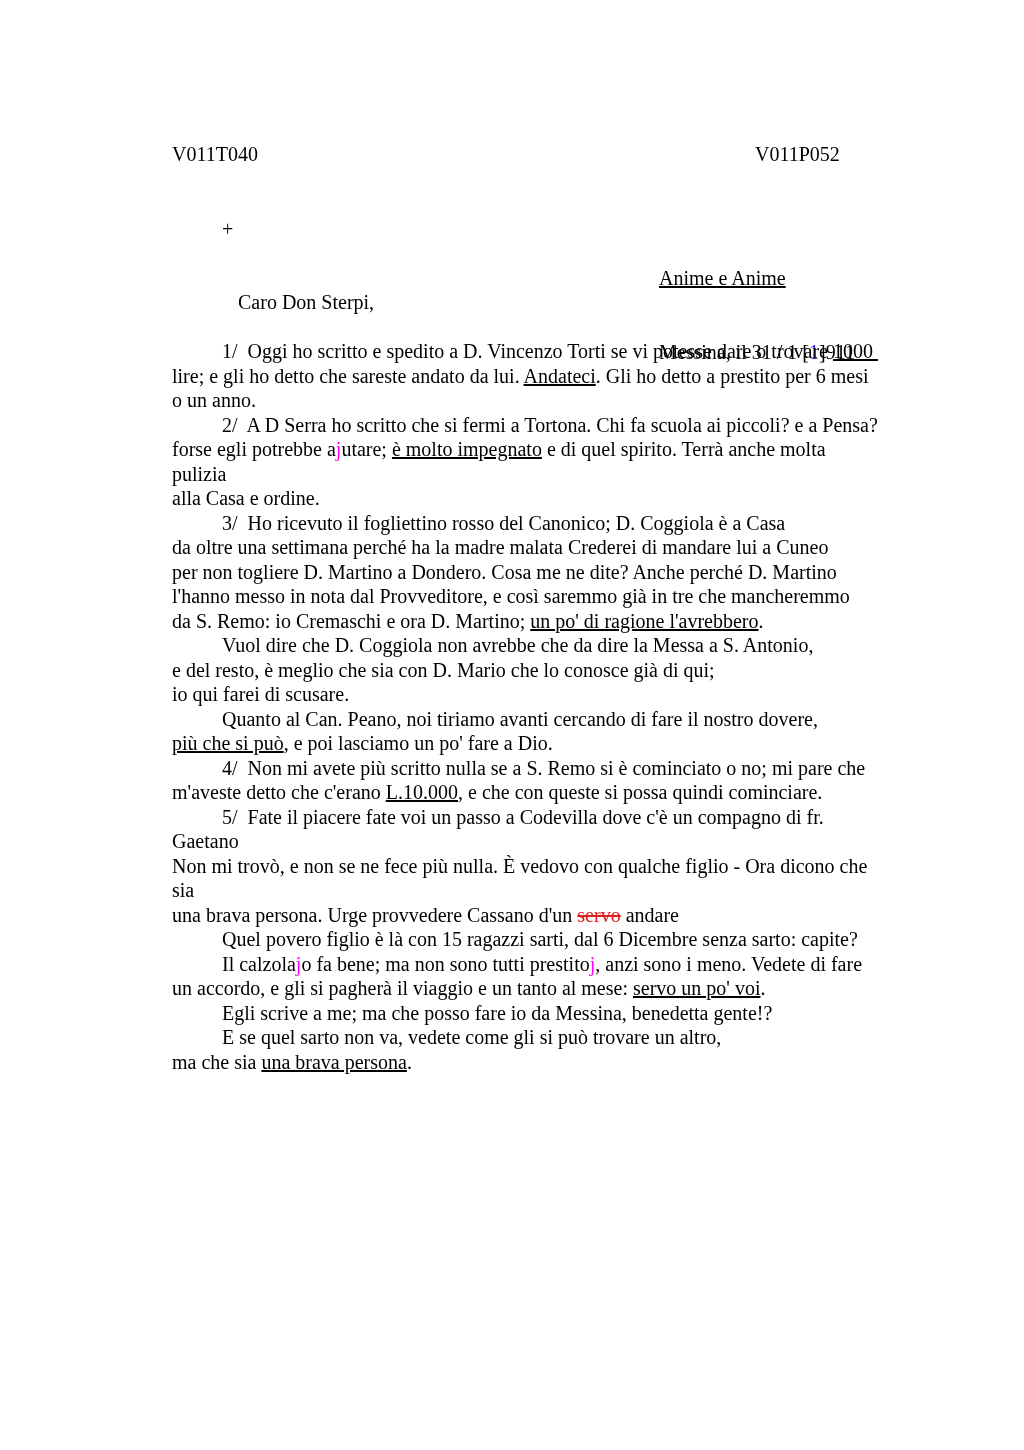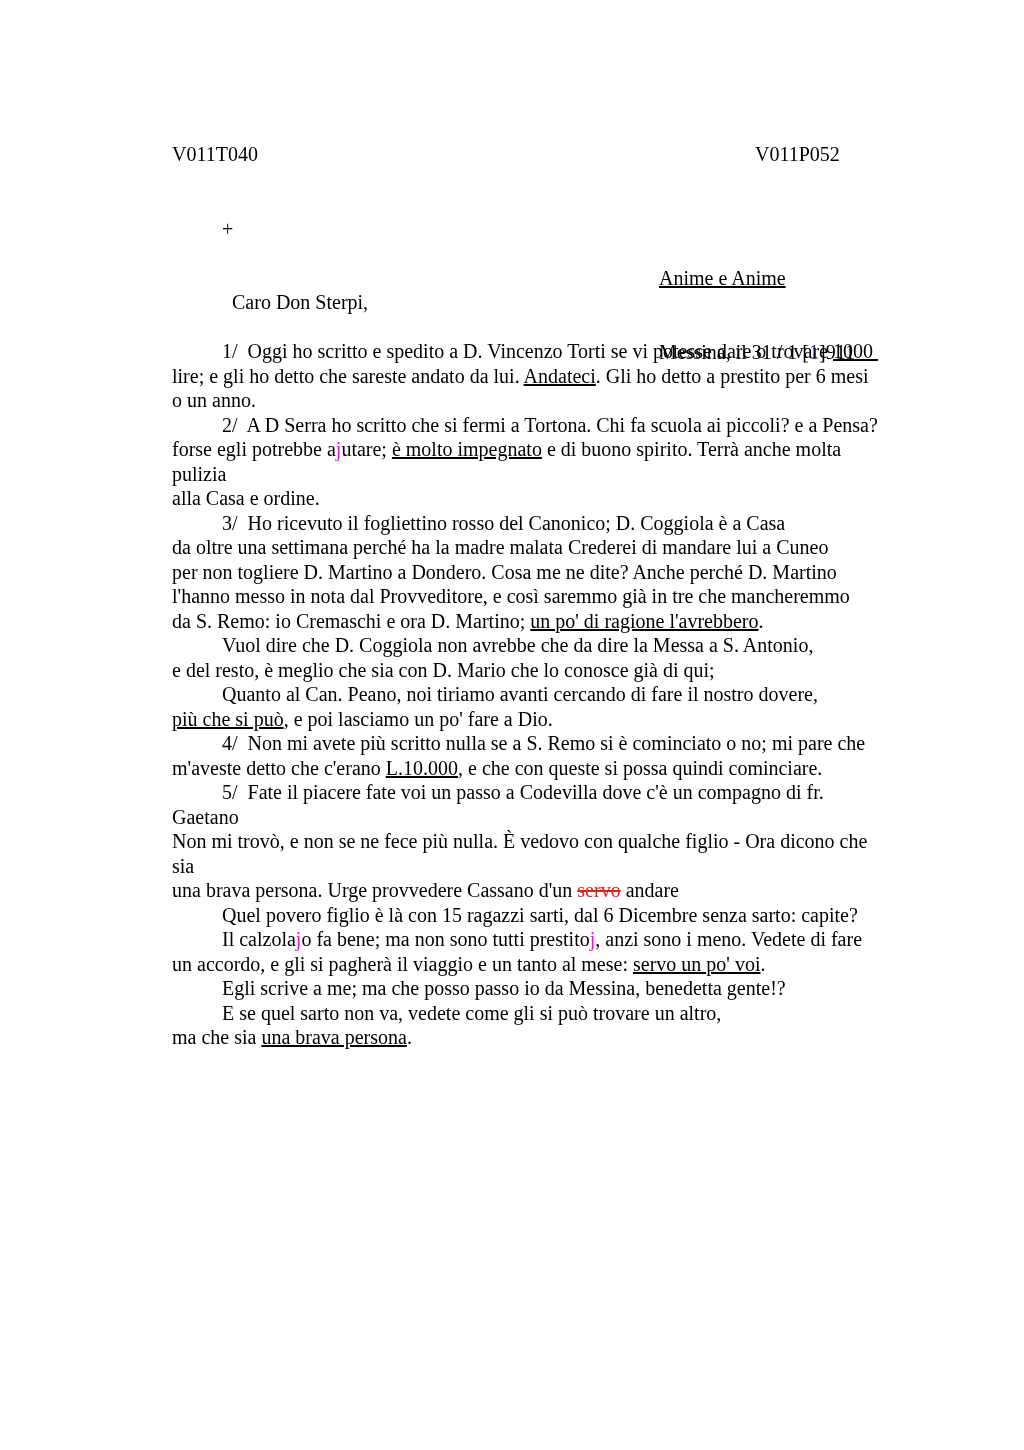--- a/index.html
+++ b/index.html
@@ -11,21 +11,21 @@
     font-family: "Liberation Serif", "DejaVu Serif", serif;
     font-size: 20px;
     line-height: 24.5px;
     color: var(--text, #000000);
     overflow: hidden;
   }
   .hdr-left  { position: absolute; left: 172px; top: 142px; white-space: pre; }
   .hdr-right { position: absolute; left: 755px; top: 142px; white-space: pre; }
   .plus      { position: absolute; left: 222px; top: 217px; white-space: pre; }
   .address   { position: absolute; left: 659px; top: 217px; white-space: pre; }
-  .salutation{ position: absolute; left: 232px; top: 290px; white-space: pre; }
+  .salutation{ position: absolute; left: 238px; top: 290px; white-space: pre; }
   .body-text { position: absolute; left: 172px; top: 339px; width: 820px; }
   .line { white-space: pre; height: 24.5px; }
   .line.ind { padding-left: 50px; }
   .s-u    { text-decoration: underline; }
   .s-blue { color: var(--blue, #2020dd); }
   .s-mag  { color: var(--magenta, #ff00ff); }
   .s-red  { color: var(--red, #dd2020); text-decoration: line-through; text-align: right; }
   .u { text-decoration: underline; }
 </style>
 </head>
@@ -38,39 +38,40 @@
   <div class="address">
     <div class="line u">Anime e Anime</div>
     <div class="line"><span>Messina, il 31 / 1 [</span><span class="s-blue">1</span><span>]911</span></div>
   </div>
   <div class="salutation">Caro Don Sterpi,</div>
   <div class="body-text">
       <div class="line ind"><span>1/  Oggi ho scritto e spedito a D. Vincenzo Torti se vi potesse dare o trovare </span><span class="s-u">1000 </span></div>
       <div class="line"><span>lire; e gli ho detto che sareste andato da lui. </span><span class="s-u">Andateci</span><span>. Gli ho detto a prestito per 6 mesi</span></div>
       <div class="line"><span>o un anno.</span></div>
       <div class="line ind"><span>2/  A D Serra ho scritto che si fermi a Tortona. Chi fa scuola ai piccoli? e a Pensa?</span></div>
-      <div class="line"><span>forse egli potrebbe a</span><span class="s-mag">j</span><span>utare; </span><span class="s-u">è molto impegnato</span><span> e di buono spirito. Terrà anche molta</span></div>
+      <div class="line"><span>forse egli potrebbe a</span><span class="s-mag">j</span><span>utare; </span><span class="s-u">è molto impegnato</span><span> e di quel spirito. Terrà anche molta</span></div>
       <div class="line"><span>pulizia</span></div>
       <div class="line"><span>alla Casa e ordine.</span></div>
       <div class="line ind"><span>3/  Ho ricevuto il fogliettino rosso del Canonico; D. Coggiola è a Casa</span></div>
       <div class="line"><span>da oltre una settimana perché ha la madre malata Crederei di mandare lui a Cuneo</span></div>
       <div class="line"><span>per non togliere D. Martino a Dondero. Cosa me ne dite? Anche perché D. Martino</span></div>
       <div class="line"><span>l'hanno messo in nota dal Provveditore, e così saremmo già in tre che mancheremmo</span></div>
       <div class="line"><span>da S. Remo: io Cremaschi e ora D. Martino; </span><span class="s-u">un po' di ragione l'avrebbero</span><span>.</span></div>
       <div class="line ind"><span>Vuol dire che D. Coggiola non avrebbe che da dire la Messa a S. Antonio,</span></div>
       <div class="line"><span>e del resto, è meglio che sia con D. Mario che lo conosce già di qui;</span></div>
+      <div class="line"><span>io qui farei di scusare.</span></div>
       <div class="line ind"><span>Quanto al Can. Peano, noi tiriamo avanti cercando di fare il nostro dovere,</span></div>
       <div class="line"><span class="s-u">più che si può</span><span>, e poi lasciamo un po' fare a Dio.</span></div>
       <div class="line ind"><span>4/  Non mi avete più scritto nulla se a S. Remo si è cominciato o no; mi pare che</span></div>
       <div class="line"><span>m'aveste detto che c'erano </span><span class="s-u">L.10.000</span><span>, e che con queste si possa quindi cominciare.</span></div>
       <div class="line ind"><span>5/  Fate il piacere fate voi un passo a Codevilla dove c'è un compagno di fr.</span></div>
       <div class="line"><span>Gaetano</span></div>
       <div class="line"><span>Non mi trovò, e non se ne fece più nulla. È vedovo con qualche figlio - Ora dicono che</span></div>
       <div class="line"><span>sia</span></div>
       <div class="line"><span>una brava persona. Urge provvedere Cassano d'un </span><span class="s-red">servo</span><span> andare</span></div>
       <div class="line ind"><span>Quel povero figlio è là con 15 ragazzi sarti, dal 6 Dicembre senza sarto: capite?</span></div>
       <div class="line ind"><span>Il calzola</span><span class="s-mag">j</span><span>o fa bene; ma non sono tutti prestito</span><span class="s-mag">j</span><span>, anzi sono i meno. Vedete di fare</span></div>
       <div class="line"><span>un accordo, e gli si pagherà il viaggio e un tanto al mese: </span><span class="s-u">servo un po' voi</span><span>.</span></div>
-      <div class="line ind"><span>Egli scrive a me; ma che posso passo io da Messina, benedetta gente!?</span></div>
+      <div class="line ind"><span>Egli scrive a me; ma che posso fare io da Messina, benedetta gente!?</span></div>
       <div class="line ind"><span>E se quel sarto non va, vedete come gli si può trovare un altro,</span></div>
       <div class="line"><span>ma che sia </span><span class="s-u">una brava persona</span><span>.</span></div>
     </div>
 </div>
 
 </body></html>

